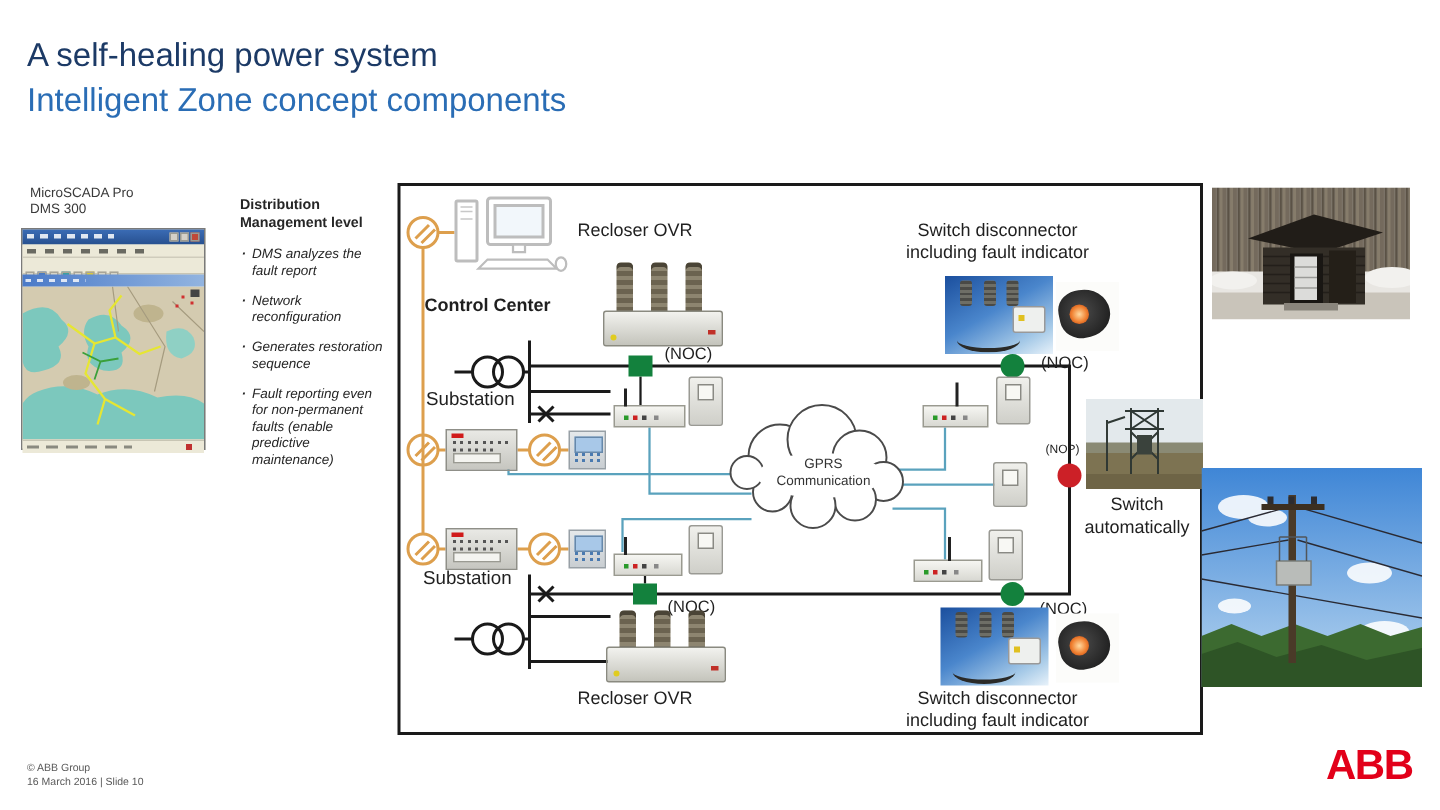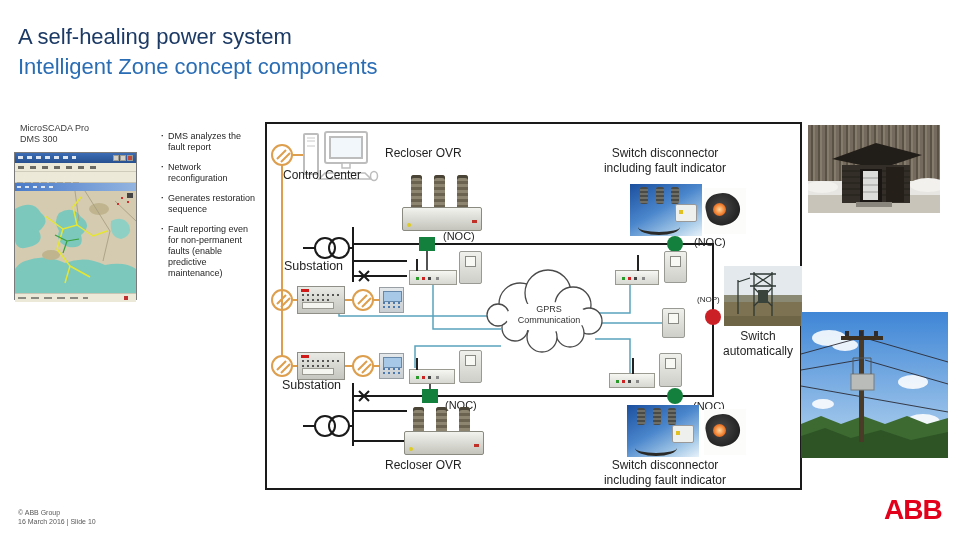--- a/index.html
+++ b/index.html
@@ -29,21 +29,21 @@
      background:repeating-linear-gradient(90deg,rgba(255,255,255,.8) 0 4px,transparent 4px 8px);}
   .mw-map{display:block;}
   .mw-status{height:8px;background:#ece9d8;border-top:1px solid #c8c5b4;position:relative;}
   .mw-status .sdash{position:absolute;left:3px;top:2.5px;width:70px;height:2.5px;
      background:repeating-linear-gradient(90deg,#8a8a80 0 8px,transparent 8px 13px);}
   .mw-status .sred{position:absolute;right:8px;top:2px;width:4px;height:4px;background:#c03030;}
 
   
   .mgmt{position:absolute;left:160px;top:131px;width:101px;color:#262626;}
   .mgmt-h{font-size:9.5px;font-weight:bold;line-height:12px;width:92px;margin-bottom:9px;}
-  .bullet{position:relative;font-size:9px;line-height:11px;padding-left:8px;margin-bottom:9px;width:96px;box-sizing:border-box;}
+  .bullet{position:relative;font-size:9px;line-height:11px;padding-left:8px;margin-bottom:9px;width:96px;box-sizing:border-box;font-style:italic;}
   .bullet::before{content:"\00b7";position:absolute;left:1px;top:0;font-weight:bold;}
 
   
   .diagram{position:absolute;left:265px;top:122px;width:537px;height:368px;border:2px solid #1a1a1a;background:#fff;box-sizing:border-box;}
   .wires{position:absolute;left:0;top:0;}
   .wires .blue{fill:none;stroke:#5aa2bd;stroke-width:1.5;}
   .wires .orange{fill:none;stroke:#dd9f4d;stroke-width:2;}
   .wires .black{fill:none;stroke:#1a1a1a;stroke-width:2;}
   .wires .cloudc{fill:#ffffff;stroke:#4a4a4a;stroke-width:1.3;}
   .dlabel{position:absolute;font-size:12px;color:#1f1f1f;white-space:nowrap;}
@@ -150,20 +150,21 @@
       <rect x="112" y="10" width="2" height="2" fill="#d03030"></rect>
       <rect x="102" y="12" width="2" height="2" fill="#d03030"></rect>
     </svg>
     <div class="mw-status">
       <div class="sdash"></div>
       <div class="sred"></div>
     </div>
   </div>
 
   <div class="mgmt">
+    <div class="mgmt-h">Distribution Management level</div>
     <div class="bullet">DMS analyzes the fault report</div>
     <div class="bullet">Network reconfiguration</div>
     <div class="bullet">Generates restoration sequence</div>
     <div class="bullet">Fault reporting even for non-permanent faults (enable predictive maintenance)</div>
   </div>
 
   <div class="diagram">
 
     <svg class="wires" width="533" height="364" viewBox="0 0 533 364">
 
@@ -236,21 +237,21 @@
         <rect x="24" y="4" width="42" height="31" rx="2"></rect>
         <rect x="29" y="9" width="32" height="21" fill="#f2f7fb"></rect>
         <path d="M41,35 h8 v5 h-8 z" stroke-width="1.5"></path>
         <path d="M24,45 L64,45 L70,51 L18,51 Z" stroke-width="1.5"></path>
         <ellipse cx="73" cy="48" rx="3.5" ry="4.5" stroke-width="1.5"></ellipse>
       </g>
       <g stroke="#c8c8c8" stroke-width="1">
         <path d="M6,10 H14 M6,13 H14 M6,18 H14"></path>
       </g>
     </svg>
-    <div class="dlabel" style="left:16px;top:44px;">Control Center</div>
+    <div class="dlabel" style="left:16px;top:72px;font-weight:bold;">Control Center</div>
 
     <div class="dlabel" style="left:118px;top:22px;">Recloser OVR</div>
     <div class="recloser" style="left:135px;top:45px;height:62px;">
       <div class="r-bush b1"></div>
       <div class="r-bush b2"></div>
       <div class="r-bush b3"></div>
       <div class="r-body"></div>
     </div>
 
     <div class="dlabel center" style="left:303px;top:22px;width:190px;">

